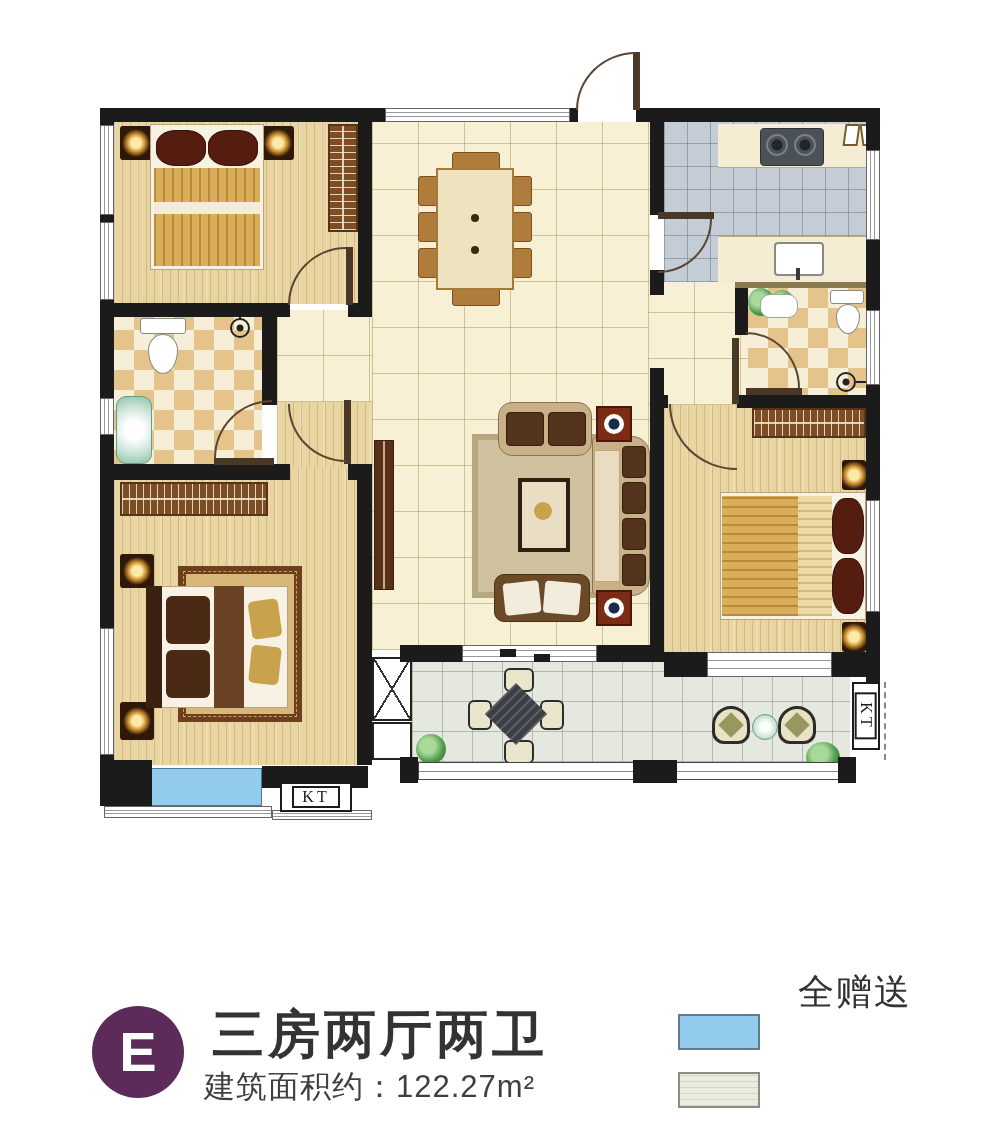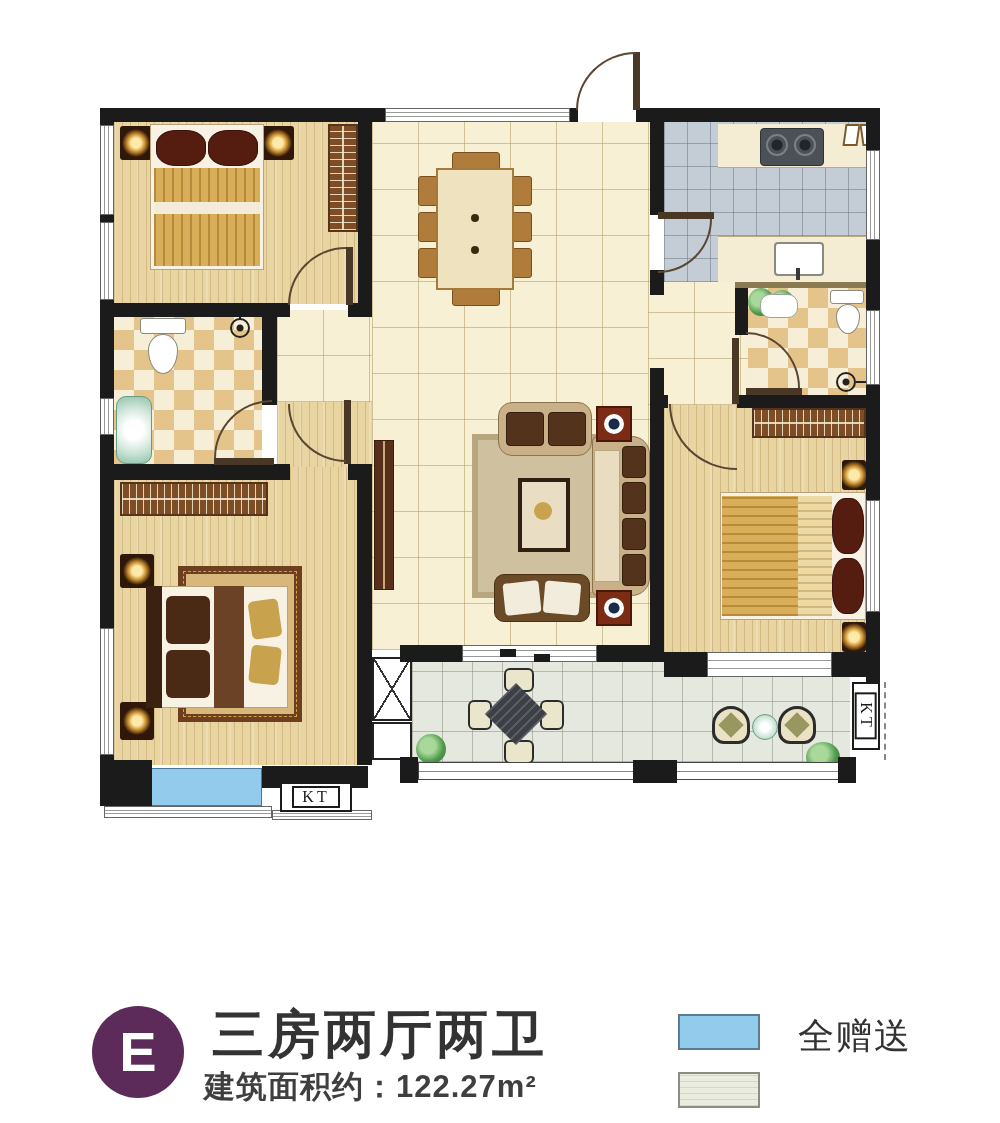--- a/index.html
+++ b/index.html
@@ -56,21 +56,21 @@
   .glow{border-radius:50%;background:radial-gradient(circle,#fff 0 25%,#cfe6da 60%,#8fc2aa 100%);border:1px solid #6a9a84;}
   .shaft{background:#fff;border:2px solid #222;background-image:
      linear-gradient(to top right,transparent calc(50% - 1px),#333 calc(50% - 1px) calc(50% + 1px),transparent calc(50% + 1px)),
      linear-gradient(to bottom right,transparent calc(50% - 1px),#333 calc(50% - 1px) calc(50% + 1px),transparent calc(50% + 1px));}
   .ktbox{background:#fff;border:2px solid #1b1b1b;display:flex;align-items:center;justify-content:center;}
   .ktin{border:2px solid #1b1b1b;font-family:"Liberation Serif","DejaVu Serif",serif;font-size:16px;
         letter-spacing:3px;color:#1b1b1b;padding:0 8px;line-height:18px;background:#fff;}
   .sofa{background:#c9b088;border:1px solid #8a744f;}
   .cush{background:#53331c;border-radius:4px;border:1px solid #33200f;}
   .legend-title{font-size:52px;font-weight:700;color:#333;letter-spacing:4px;}
-  .legend-sub{font-size:31px;color:#3f3f3f;letter-spacing:1px;font-weight:bold;}
+  .legend-sub{font-size:31px;color:#3f3f3f;letter-spacing:1px;}
   .legend-item{font-size:36px;color:#333;letter-spacing:2px;}
 </style>
 </head>
 <body>
 
 <div class="stage">
 
   <div class="a fwood" style="left:114px;top:122px;width:244px;height:182px"></div>
   <div class="a ftile" style="left:277px;top:310px;width:95px;height:92px"></div>
   <div class="a fwood" style="left:277px;top:402px;width:95px;height:65px"></div>
@@ -262,16 +262,16 @@
     <span class="ktin" style="transform:rotate(90deg)">KT</span>
   </div>
   <div class="a" style="left:884px;top:682px;width:0;height:78px;border-left:2px dashed #888"></div>
 
   <div class="a" style="left:92px;top:1006px;width:92px;height:92px;border-radius:50%;background:#5c2b59;display:flex;align-items:center;justify-content:center">
     <span style="color:#fff;font-size:56px;font-weight:700;line-height:1">E</span>
   </div>
   <div class="a legend-title" style="left:212px;top:1000px">三房两厅两卫</div>
   <div class="a legend-sub" style="left:204px;top:1066px">建筑面积约：122.27m²</div>
   <div class="a" style="left:678px;top:1014px;width:82px;height:36px;background:#92cbec;border:2px solid #5f7c8e"></div>
-  <div class="a legend-item" style="left:798px;top:1012px">全赠送</div>
+  <div class="a legend-item" style="left:798px;top:968px">全赠送</div>
   <div class="a" style="left:678px;top:1072px;width:82px;height:36px;background:#e9ecdf;border:2px solid #8a8d84;background-image:repeating-linear-gradient(0deg,rgba(150,150,140,.25) 0 1px,transparent 1px 6px)"></div>
 
 </div>
 
 </body></html>

